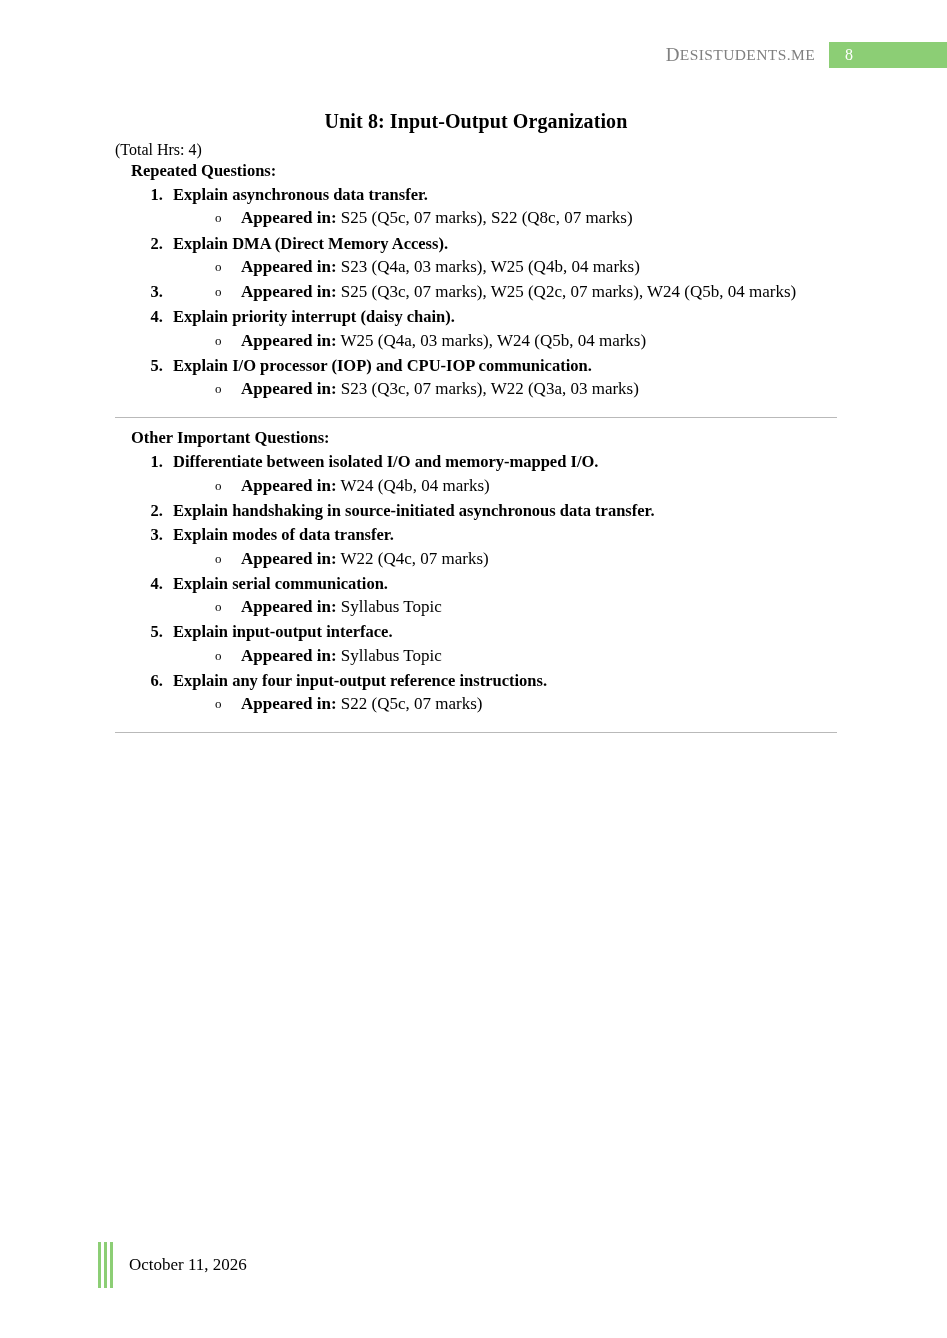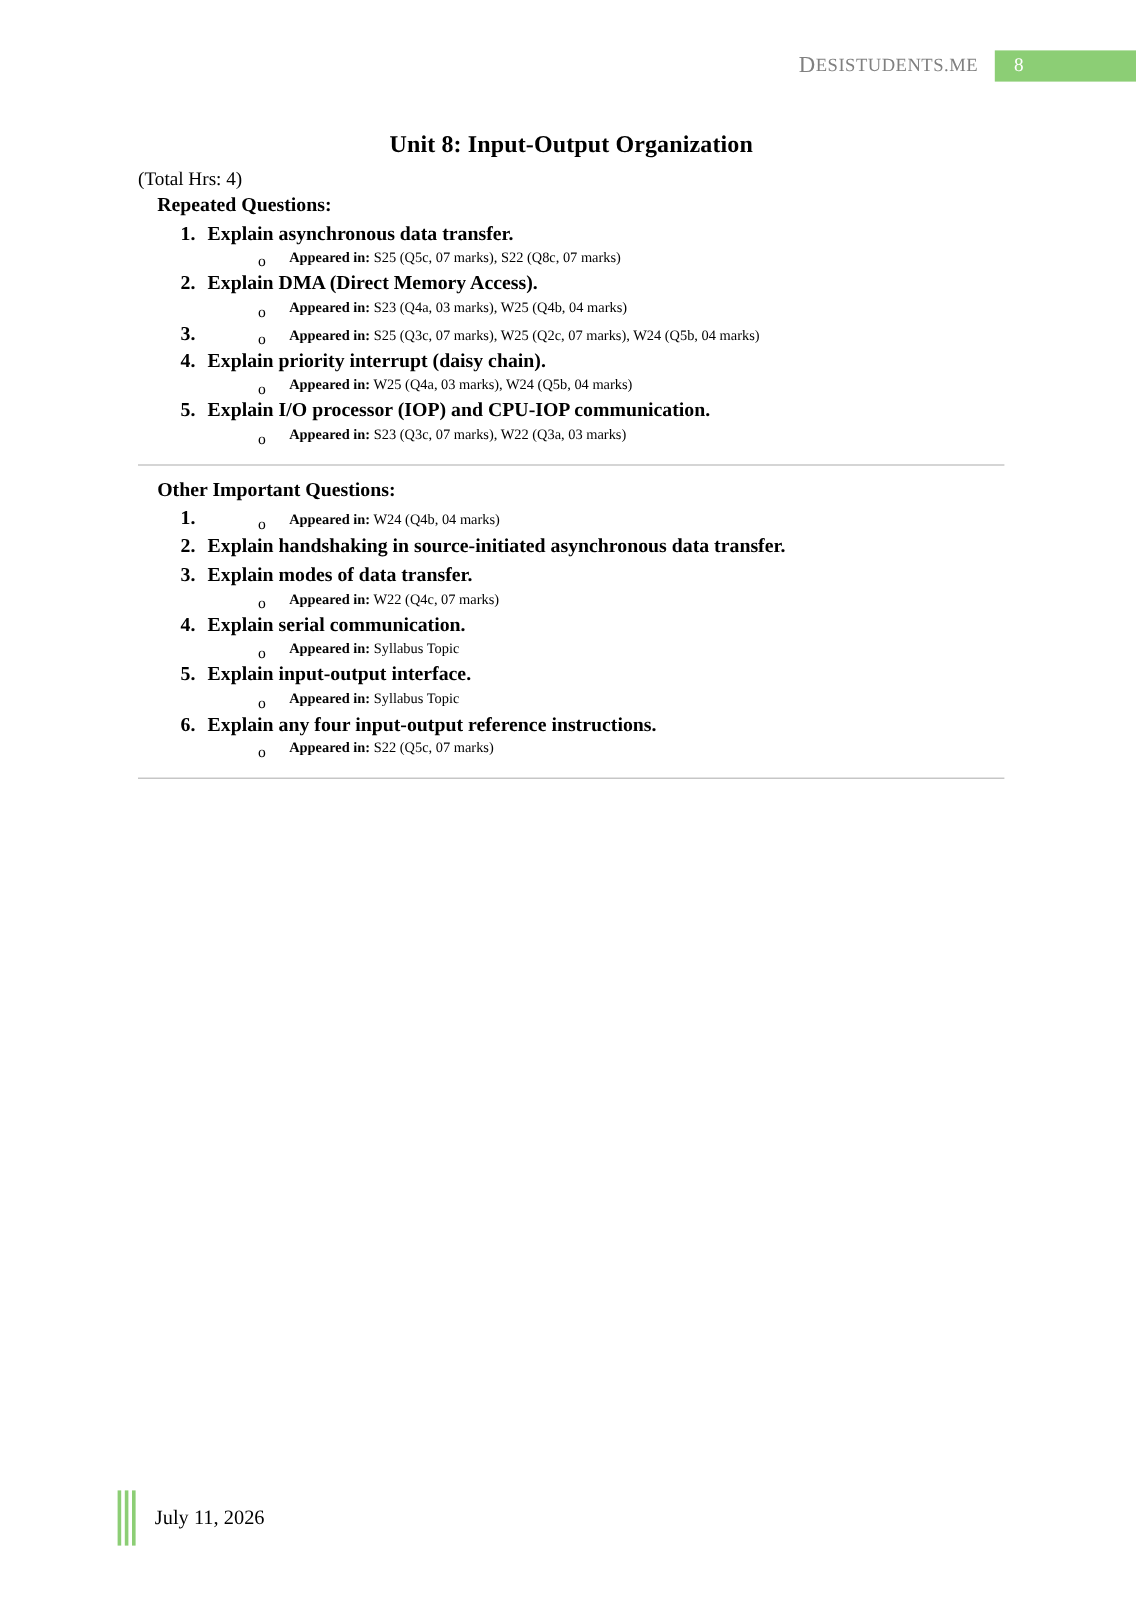--- a/index.html
+++ b/index.html
@@ -91,21 +91,21 @@
     padding-left: 6px;
     line-height: 1.42;
   }
   ul.sublist {
     list-style: none;
     margin: 0;
     padding-left: 42px;
   }
   ul.sublist > li {
     font-weight: normal;
-    font-size: 12px;
+    font-size: 17px;
     line-height: 1.42;
     position: relative;
     padding-left: 26px;
   }
   ul.sublist > li::before {
     content: "o";
     position: absolute;
     left: 0;
     top: 0;
     font-size: 13px;
@@ -204,20 +204,21 @@
         </ul>
       </li>
     </ol>
 
     <hr class="divider">
 
     <div class="section-label">Other Important Questions:</div>
 
     <ol class="qlist">
       <li>
+        <span>Differentiate between isolated I/O and memory-mapped I/O.</span>
         <ul class="sublist">
           <li><span class="appeared">Appeared in:</span> <span>W24 (Q4b, 04 marks)</span></li>
         </ul>
       </li>
       <li>
         <span>Explain handshaking in source-initiated asynchronous data transfer.</span>
       </li>
       <li>
         <span>Explain modes of data transfer.</span>
         <ul class="sublist">
@@ -247,16 +248,16 @@
     <hr class="divider last">
 
   </div>
 
   <div class="footer">
     <div class="footer-bars">
       <span></span>
       <span></span>
       <span></span>
     </div>
-    <div class="footer-date">July 11, 2026</div>
+    <div class="footer-date">October 11, 2026</div>
   </div>
 
 </div>
 
 </body></html>

